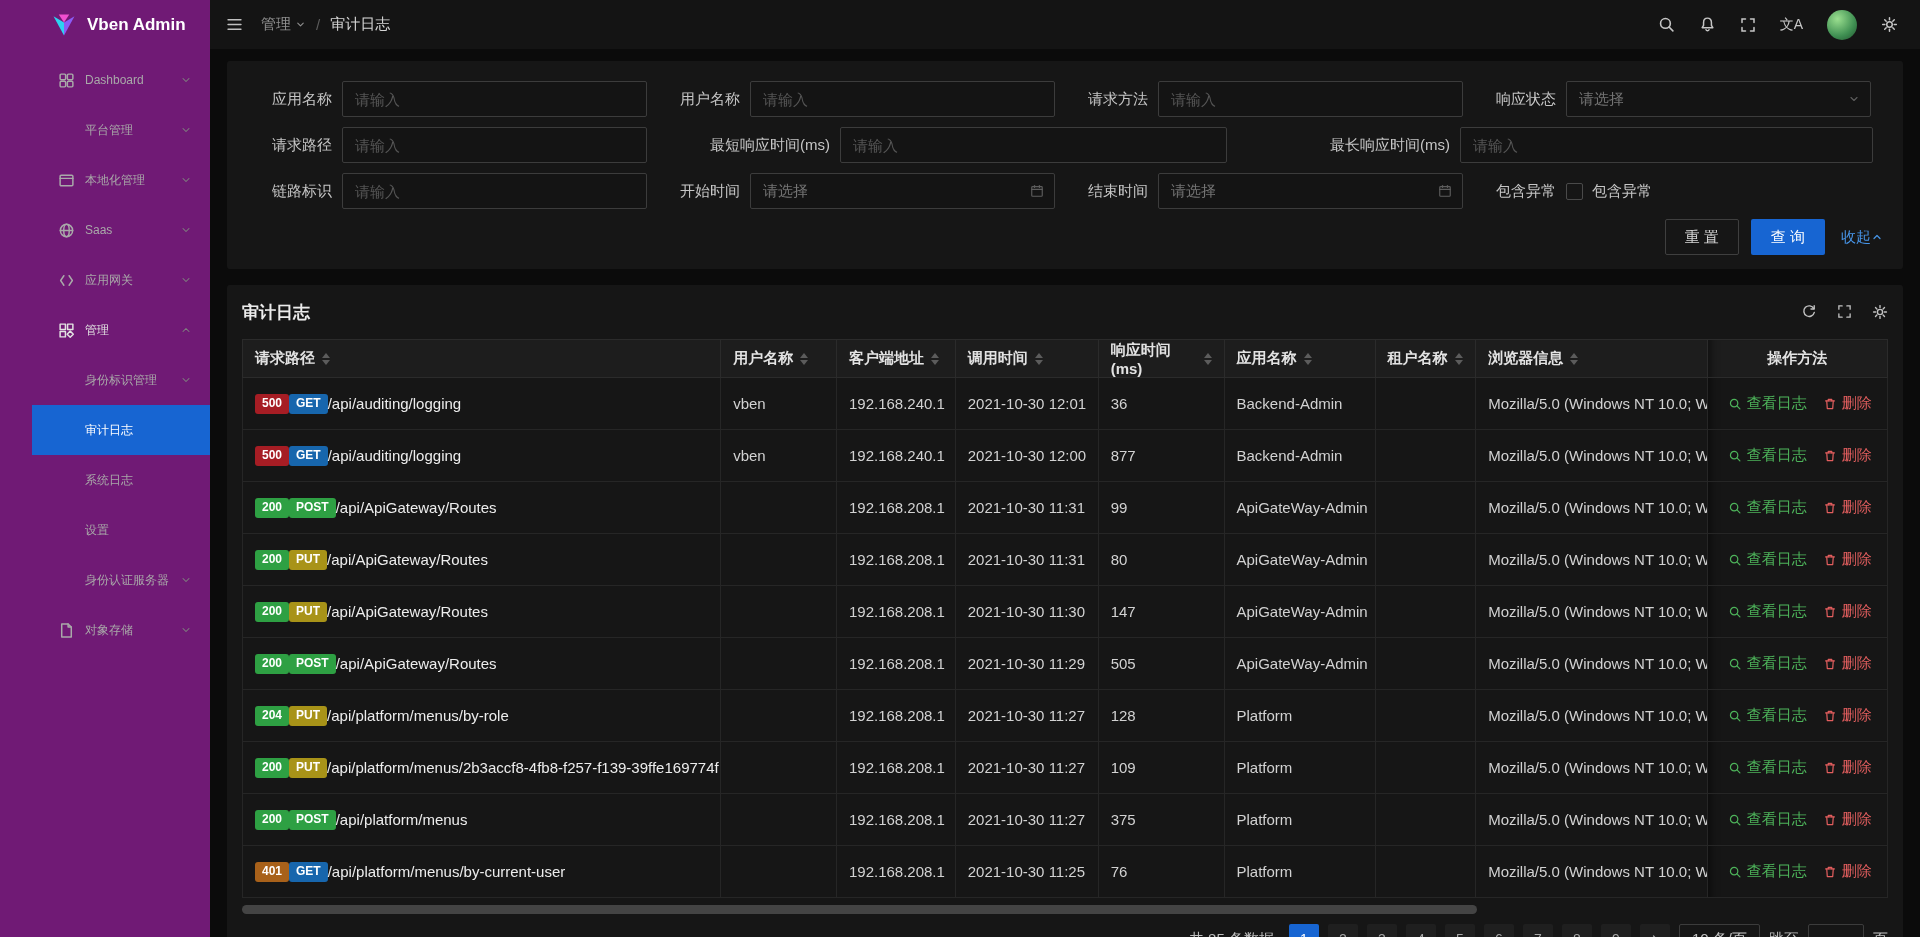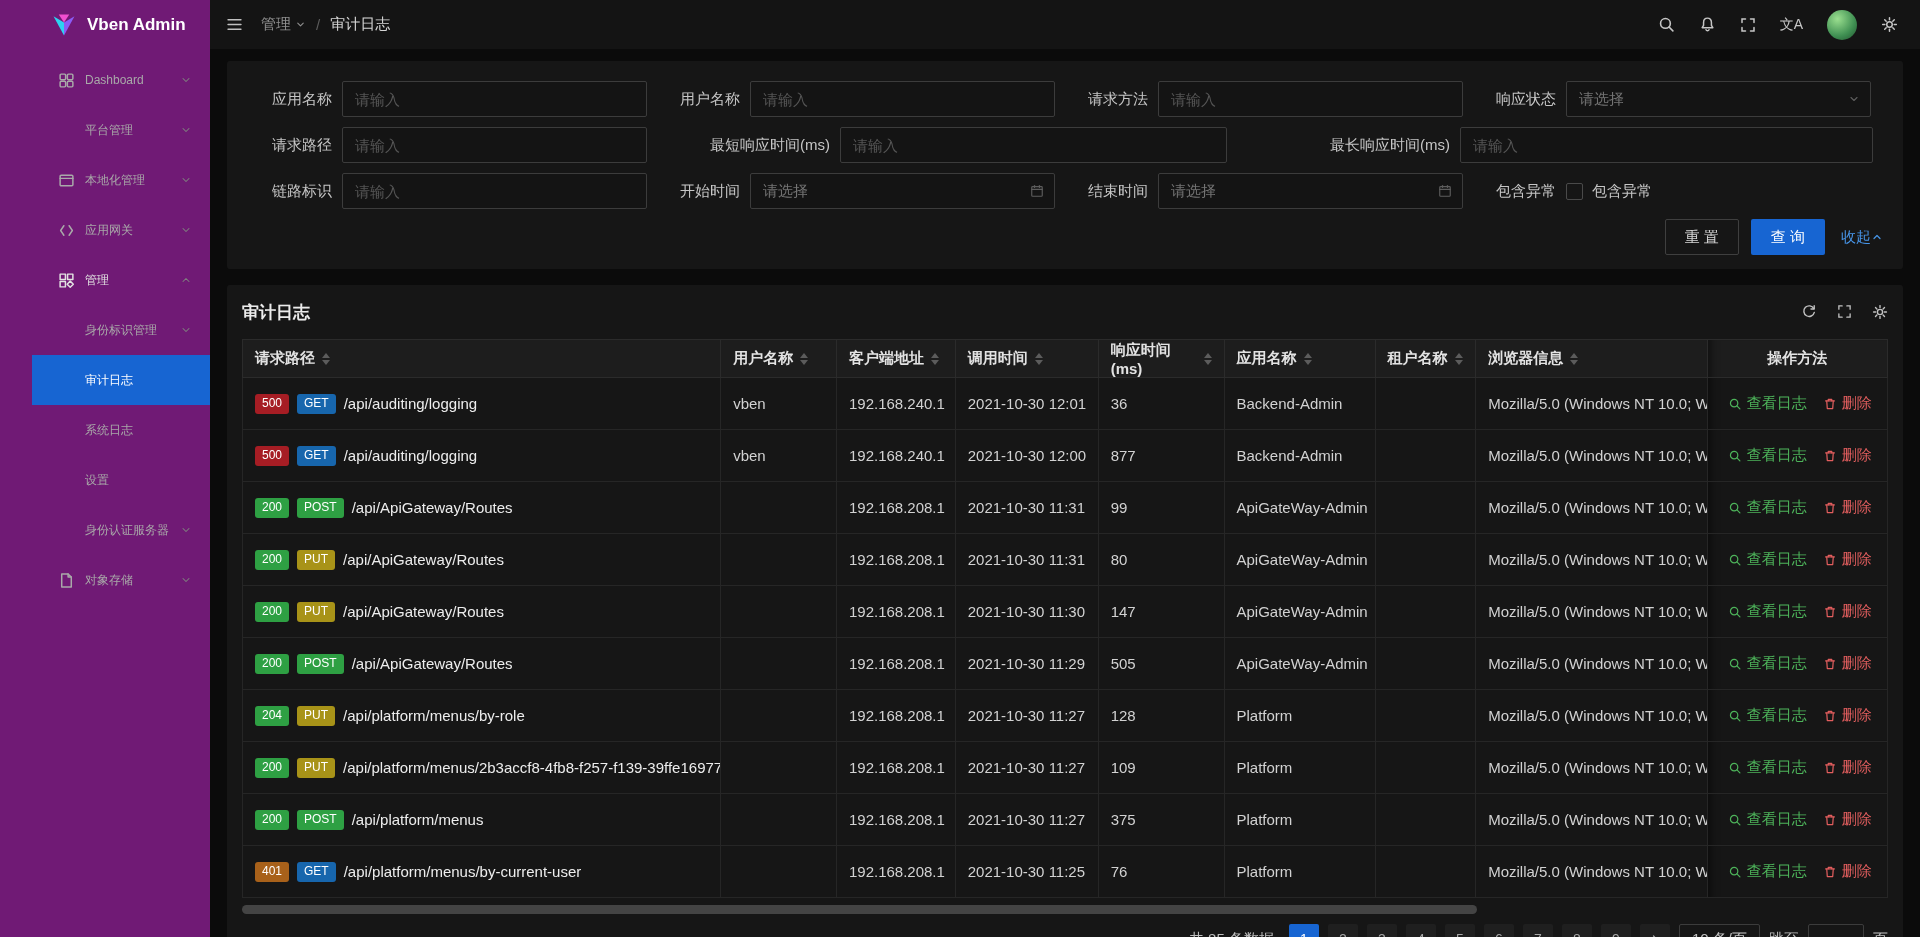--- a/index.html
+++ b/index.html
@@ -70,21 +70,21 @@
 
   table { width:100%; border-collapse:collapse; table-layout:fixed; font-size:15px; }
   thead th { background:#1d1d1d; border:1px solid #2b2b2b; height:38px; padding:0 12px; color:#e3e3e3; font-weight:bold; text-align:left; }
   tbody td { border:1px solid #262626; height:48px; padding:0 12px; color:#d2d2d2; white-space:nowrap; overflow:hidden; background:#161616; }
   .th-inner { display:flex; align-items:center; }
   .th-inner.center { justify-content:center; }
   .sorter { display:inline-flex; flex-direction:column; margin-left:7px; gap:2px; }
   .sorter i { display:block; width:0; height:0; border-left:4px solid transparent; border-right:4px solid transparent; }
   .sorter .up { border-bottom:5px solid #5c5c5c; }
   .sorter .dn { border-top:5px solid #5c5c5c; }
-  .badge { display:inline-block; padding:2.5px 7px; border-radius:3px; color:#fff; font-size:12px; font-weight:normal; margin-right:8px; vertical-align:middle; line-height:1.25; }
+  .badge { display:inline-block; padding:2.5px 7px; border-radius:3px; color:#fff; font-size:12px; font-weight:bold; vertical-align:middle; line-height:1.25; }
   .path-text { color:#ededed; vertical-align:middle; }
   th.op-col, td.op-cell { border-left:1px solid #303030; box-shadow: inset 12px 0 10px -10px rgba(0,0,0,0.55); }
   .op-cell { text-align:center; }
   .op-cell .action { display:inline-flex; align-items:center; gap:5px; margin:16px 8px; cursor:pointer; vertical-align:middle; }
 
   .h-scrollbar { height:9px; margin-top:7px; position:relative; }
   .h-scrollbar .thumb { position:absolute; left:0; top:0; height:9px; width:75%; background:#444; border-radius:5px; cursor:pointer; }
 
   .pagination { display:flex; justify-content:flex-end; align-items:center; gap:9px; margin-top:10px; color:#bdbdbd; }
   .pg-total { margin-right:6px; }
@@ -135,20 +135,35 @@
         </span>
       </div>
       <div class="menu-item top">
         <span class="mi-icon">
           <svg viewBox="0 0 16 16" width="17" height="17" fill="none" stroke="currentColor" stroke-width="1.4" stroke-linecap="round" stroke-linejoin="round">
             <rect x="2" y="3" width="12" height="10" rx="1"></rect>
             <line x1="2" y1="6" x2="14" y2="6"></line>
           </svg>
         </span>
         <span class="mi-label">本地化管理</span>
+        <span class="mi-chevron">
+          <svg viewBox="0 0 16 16" width="12" height="12" fill="none" stroke="currentColor" stroke-width="1.4" stroke-linecap="round" stroke-linejoin="round">
+            <polyline points="4,6 8,10 12,6"></polyline>
+          </svg>
+        </span>
+      </div>
+      <div class="menu-item top">
+        <span class="mi-icon">
+          <svg viewBox="0 0 16 16" width="17" height="17" fill="none" stroke="currentColor" stroke-width="1.4" stroke-linecap="round" stroke-linejoin="round">
+            <circle cx="8" cy="8" r="5.8"></circle>
+            <ellipse cx="8" cy="8" rx="2.6" ry="5.8"></ellipse>
+            <line x1="2.2" y1="8" x2="13.8" y2="8"></line>
+          </svg>
+        </span>
+        <span class="mi-label">Saas</span>
         <span class="mi-chevron">
           <svg viewBox="0 0 16 16" width="12" height="12" fill="none" stroke="currentColor" stroke-width="1.4" stroke-linecap="round" stroke-linejoin="round">
             <polyline points="4,6 8,10 12,6"></polyline>
           </svg>
         </span>
       </div>
       <div class="menu-item top">
         <span class="mi-icon">
           <svg viewBox="0 0 16 16" width="17" height="17" fill="none" stroke="currentColor" stroke-width="1.4" stroke-linecap="round" stroke-linejoin="round">
             <polyline points="5.5,3.5 2.5,8 5.5,12.5"></polyline>

